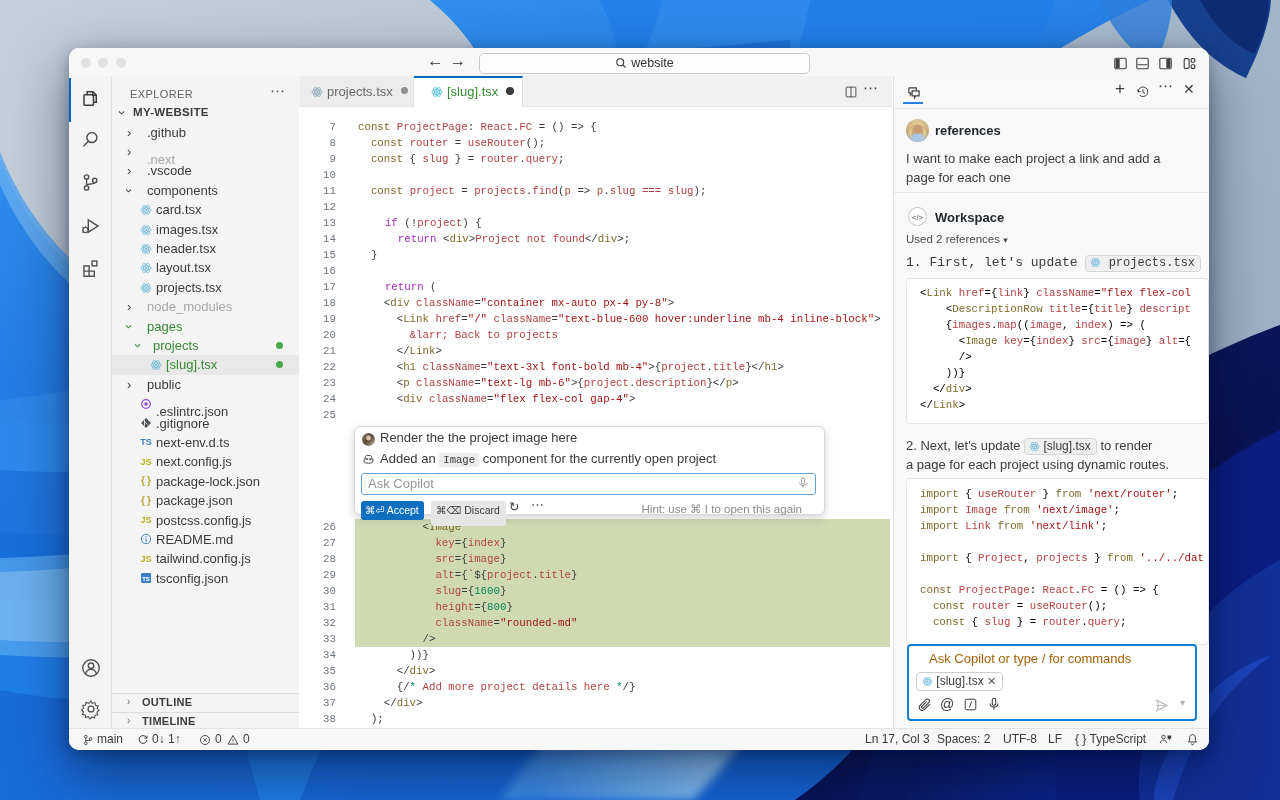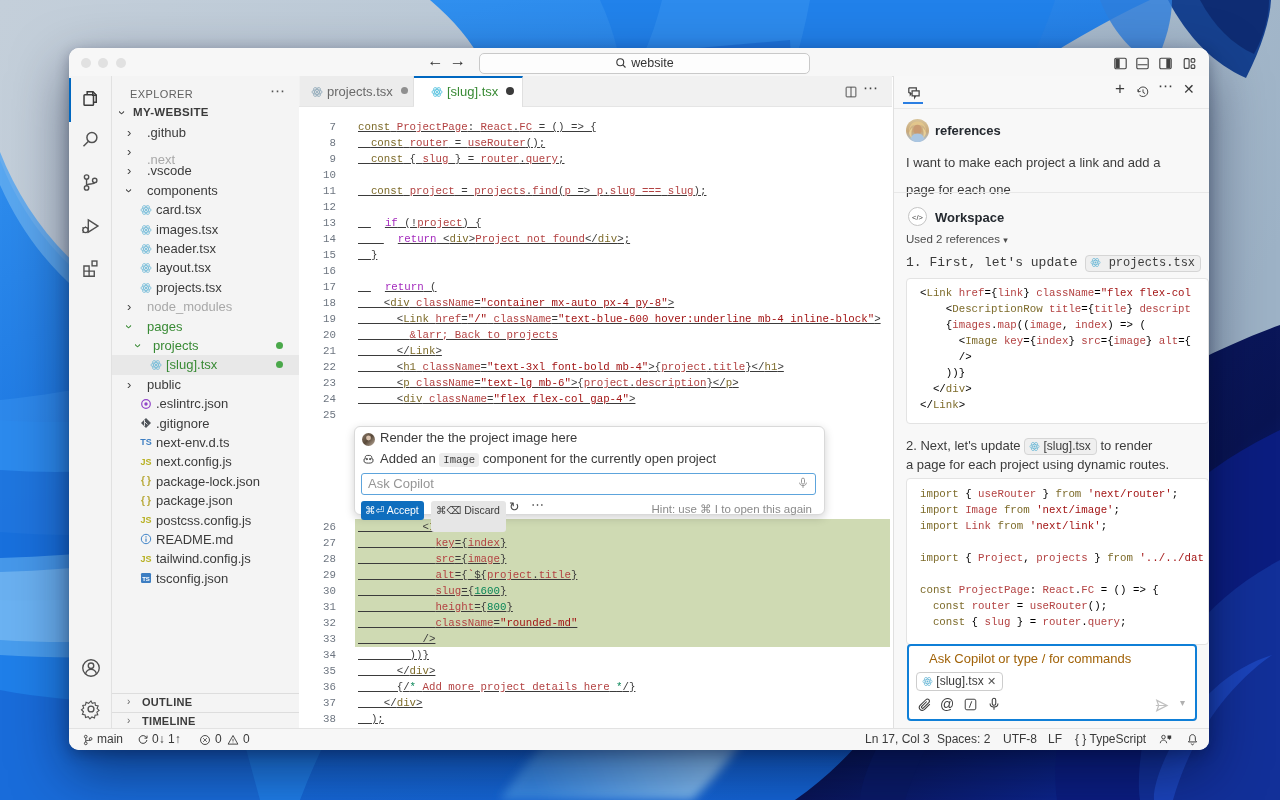--- a/index.html
+++ b/index.html
@@ -26,21 +26,21 @@
   .gray{color:#a8a8a8;}
   .green{color:#388a34;}
   .gdot{position:absolute;left:164px;top:6px;width:7px;height:7px;border-radius:50%;background:#4aa84a;}
   .ficon{position:absolute;top:2.5px;width:14px;height:14px;font-size:9px;font-weight:bold;line-height:14px;text-align:center;}
   
   #editor{position:absolute;left:230px;top:28px;width:593px;height:653px;background:#fff;}
   #tabstrip{position:absolute;left:0;top:0;width:100%;height:30px;background:#f1f1f1;border-bottom:1px solid #e5e5e5;}
   .tab{position:absolute;top:0;height:30px;font-size:13px;}
   #code{position:absolute;left:0;top:31px;width:100%;height:622px;font-family:"Liberation Mono",monospace;font-size:10.75px;line-height:16px;}
   .ln{position:absolute;width:37px;text-align:right;color:#6e7681;}
-  .cl{position:absolute;left:59px;white-space:pre;color:#3b3b3b;text-decoration:underline;}
+  .cl{position:absolute;left:59px;white-space:pre;color:#3b3b3b;}
   .grnblk{position:absolute;left:56px;top:412px;width:535px;height:128px;background:#cfdab3;}
   
   .kw{color:#7d6b2a;}   
   .ctl{color:#a42bbd;margin-left:14px;}  
   .id{color:#b34242;}   
   .str{color:#a31515;}
   .num{color:#098658;}
   
   #chat{position:absolute;left:824px;top:28px;width:316px;height:653px;background:#f8f8f8;border-left:1px solid #e0e0e0;}
   .cp{font-size:13px;color:#3b3b3b;}
@@ -273,21 +273,21 @@
         </div>
       <div class="trow" style="top:298.7px;">
           <span style="position:absolute;left:15px;top:0;font-size:13px;color:#424242;">›</span>
           <span style="position:absolute;left:35px;top:0;">public</span>
         </div>
       <div class="trow" style="top:318.1px;">
           <svg style="position:absolute;left:28px;top:3.5px" width="12" height="12" viewBox="0 0 24 24">
             <circle cx="12" cy="12" r="8.6" fill="none" stroke="#9146c8" stroke-width="2.4"></circle>
             <circle cx="12" cy="12" r="3.4" fill="#9146c8"></circle>
           </svg>
-          <span style="position:absolute;left:44px;top:0;">.eslintrc.json</span>
+          <span style="position:absolute;left:44px;top:8px;">.eslintrc.json</span>
         </div>
       <div class="trow" style="top:337.5px;">
           <svg style="position:absolute;left:28px;top:3.5px" width="12" height="12" viewBox="0 0 24 24">
             <path d="M12 2 L22 12 L12 22 L2 12 Z" fill="#50555a"></path>
             <path d="M9 6 L9 18 M9 9 L15 15" stroke="#fff" stroke-width="1.6"></path>
           </svg>
           <span style="position:absolute;left:44px;top:0;">.gitignore</span>
         </div>
       <div class="trow" style="top:356.9px;">
           <span class="ficon" style="left:27px;color:#3d7ec2;">TS</span>
@@ -450,24 +450,24 @@
         <span style="position:absolute;left:25px;top:24px;">Added an <span style="font-family:'Liberation Mono',monospace;font-size:10.6px;background:#ececec;border-radius:3px;padding:1px 4px;">Image</span> component for the currently open project</span>
         <div style="position:absolute;left:6px;top:46px;width:453px;height:20px;border:1px solid #5da4dc;border-radius:3px;background:#fff;">
           <span style="position:absolute;left:6px;top:2px;color:#959595;">Ask Copilot</span>
           <svg style="position:absolute;right:6px;top:3px" width="12" height="12" viewBox="0 0 16 16" fill="none" stroke="#949494" stroke-width="1.3">
               <rect x="6" y="1.5" width="4" height="8" rx="2"></rect>
               <path d="M3.5 7.5 C3.5 10 5.5 11.5 8 11.5 C10.5 11.5 12.5 10 12.5 7.5 M8 11.5 L8 14.5"></path>
             </svg>
         </div>
         <div style="position:absolute;left:6px;top:73px;height:14px;width:457px;font-size:11px;">
           <span style="position:absolute;left:0;top:0.5px;background:#0f6ebe;color:#fff;border-radius:3px;padding:1px 5px 2px 4px;font-size:10.5px;">⌘⏎ Accept</span>
-          <span style="position:absolute;left:70px;top:0.5px;background:#e6e6e6;color:#3b3b3b;border-radius:3px;padding:1px 6px 14px 5px;font-size:10.5px;">⌘⌫ Discard</span>
+          <span style="position:absolute;left:70px;top:0.5px;background:#e6e6e6;color:#3b3b3b;border-radius:3px;padding:1px 6px 8px 5px;font-size:10.5px;">⌘⌫ Discard</span>
           <span style="position:absolute;left:148px;top:-1px;font-size:12.5px;color:#424242;">↻</span>
           <span style="position:absolute;left:170px;top:-3px;font-size:13px;color:#424242;letter-spacing:1px;">⋯</span>
-          <span style="position:absolute;right:6px;top:1px;font-size:11.5px;color:#8a8a8a;">Hint: use ⌘ I to open this again</span>
+          <span style="position:absolute;right:16px;top:1px;font-size:11.5px;color:#8a8a8a;">Hint: use ⌘ I to open this again</span>
         </div>
       </div>
     </div>
   </div>
   <div id="chat">
     <div style="position:absolute;left:0;top:31.5px;width:100%;border-top:1px solid #e8e8e8;"></div>
 
     <svg style="position:absolute;left:12px;top:9px" width="15" height="15" viewBox="0 0 16 16" fill="none" stroke="#424242" stroke-width="1.3">
         <path d="M3 3 L11 3 L11 8.5 L6.4 8.5 M3 8.5 L3 3 M3 8.5 L4.6 8.5 L4.6 10.4 L5.9 8.8"></path>
         <path d="M6.5 6.2 L14 6.2 L14 11.7 L10.3 11.7 L9.2 13.4 L9.2 11.7 L6.5 11.7 Z" fill="#f8f8f8"></path>
@@ -489,21 +489,21 @@
             <stop offset="1" stop-color="#a8c4e0"></stop>
           </linearGradient>
         </defs>
         <circle cx="11.5" cy="11.5" r="11.5" fill="url(#av2)"></circle>
         <path d="M3 14 C2.5 7 6 2.5 11.5 2.5 C17 2.5 20.5 7 20 14 C19.5 9.5 18 7 16.5 6.5 C14 5.8 9 5.8 6.5 6.5 C5 7 3.5 9.5 3 14 Z" fill="#e2c68c"></path>
         <ellipse cx="11.5" cy="10.5" rx="4.2" ry="4.8" fill="#c89a72"></ellipse>
         <path d="M4.5 19.5 C6 15.8 8.5 14.5 11.5 14.5 C14.5 14.5 17 15.8 18.5 19.5 C16.5 21.8 13.8 23 11.5 23 C9.2 23 6.5 21.8 4.5 19.5 Z" fill="#aac6e2"></path>
         <path d="M3 14 C3.5 16.5 4.5 18 5.8 18.8 C5 15 5.5 11 6.5 8.5 C5 9.5 3.5 11.5 3 14 Z M20 14 C19.5 16.5 18.5 18 17.2 18.8 C18 15 17.5 11 16.5 8.5 C18 9.5 19.5 11.5 20 14 Z" fill="#e8d098"></path>
       </svg>
     <span class="cp" style="position:absolute;left:41px;top:47px;font-weight:bold;color:#24292f;">references</span>
-    <div class="cp" style="position:absolute;left:12px;top:73px;line-height:27px;">I want to make each project a link and add a<br>page for each one</div>
+    <div class="cp" style="position:absolute;left:12px;top:73px;line-height:19px;">I want to make each project a link and add a<br>page for each one</div>
     <div style="position:absolute;left:0;top:115.5px;width:100%;border-top:1px solid #e8e8e8;"></div>
 
     <svg style="position:absolute;left:14px;top:131px" width="19" height="19" viewBox="0 0 19 19">
         <circle cx="9.5" cy="9.5" r="9" fill="#fff" stroke="#c4c4c4" stroke-width="1"></circle>
         <text x="9.5" y="12.5" text-anchor="middle" font-size="7.5" fill="#3b3b3b" font-family="Liberation Sans">&lt;/&gt;</text>
       </svg>
     <span class="cp" style="position:absolute;left:41px;top:134px;font-weight:bold;color:#24292f;">Workspace</span>
     <span style="position:absolute;left:12px;top:157px;font-size:11.5px;color:#4d4d4d;">Used 2 references <span style="font-size:9px;">▾</span></span>
 
     <span class="cp" style="position:absolute;left:12px;top:179px;font-family:Liberation Mono, monospace;">1. First, let's update <span class="chip"><svg style="vertical-align:-2px" width="11" height="11" viewBox="0 0 24 24">

